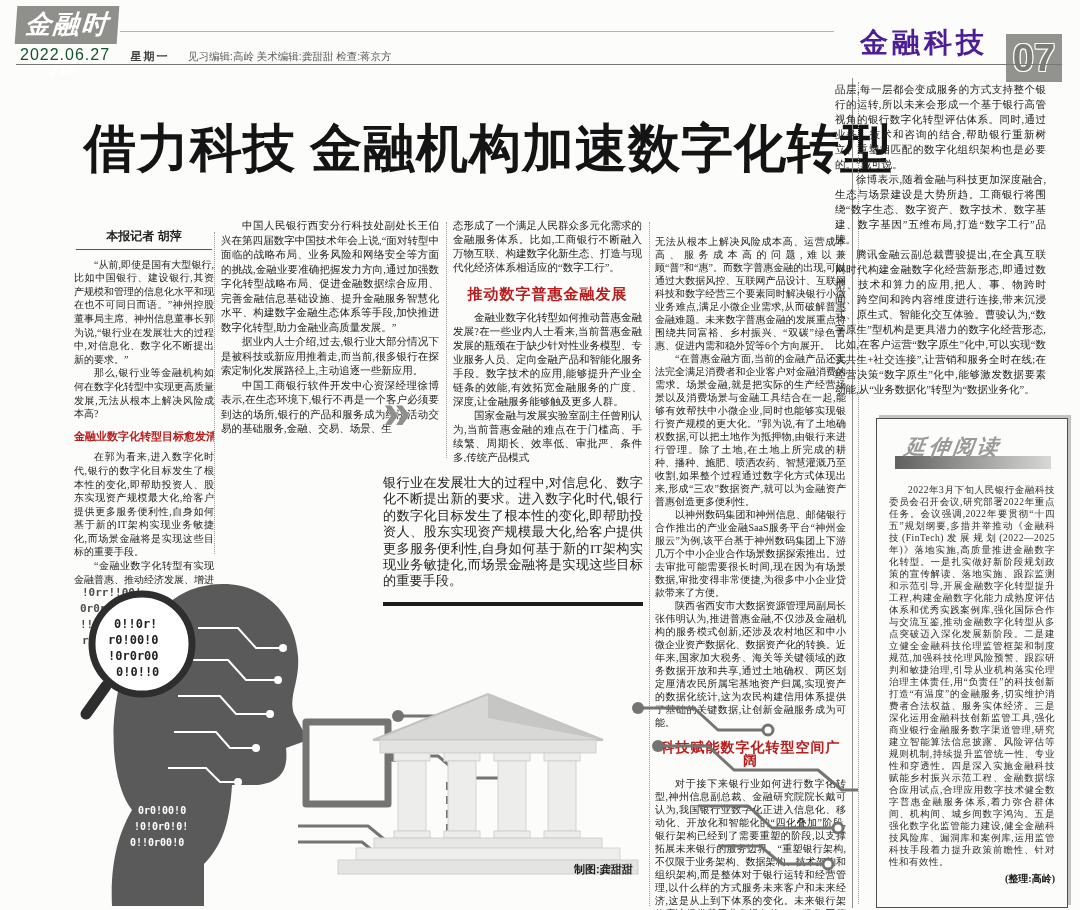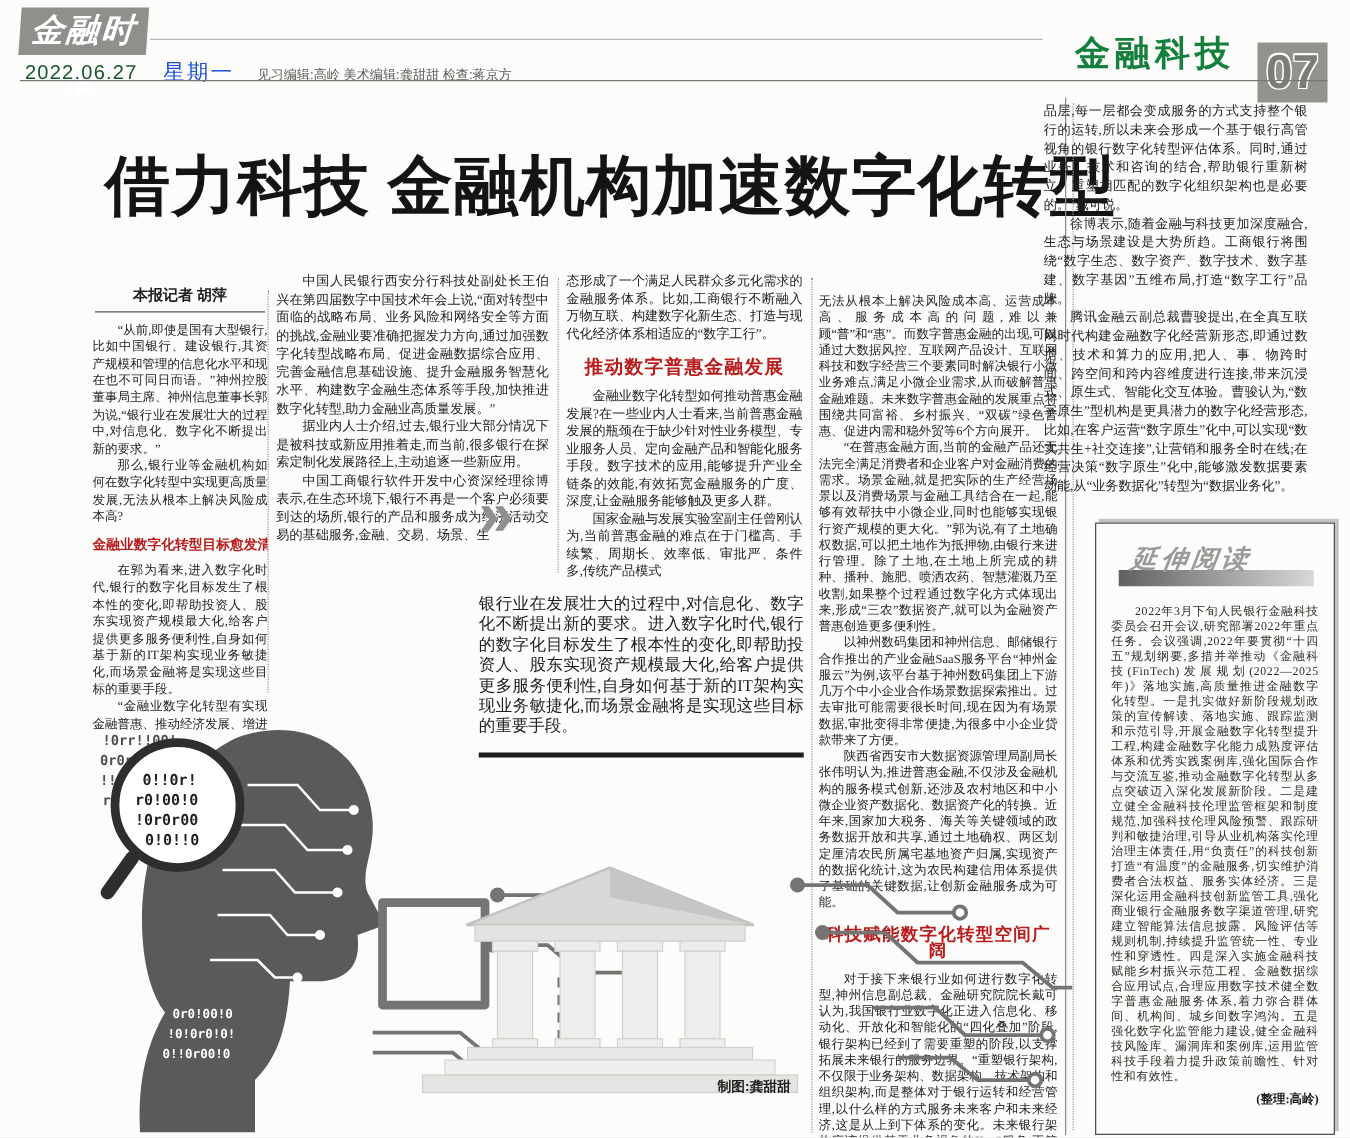--- a/index.html
+++ b/index.html
@@ -8,23 +8,23 @@
           font-family:"Liberation Serif","DejaVu Serif",serif; color:#222; overflow:hidden; }
 
   
   #logoBox { position:absolute; left:16px; top:6px; width:102px; height:38px; background:#8f8f8b;
              color:#fff; text-align:center; line-height:38px; font-size:26px; font-style:italic;
              font-weight:bold; letter-spacing:2px; transform:skewX(-4deg); }
   #ruleTop { position:absolute; left:120px; top:31px; width:714px; border-top:1px solid #b4b4b2; }
   #dateRow { position:absolute; left:20px; top:46px; white-space:nowrap;
              font-family:"Liberation Sans","DejaVu Sans",sans-serif; }
   #dateTxt { font-size:16px; color:#14532d; letter-spacing:1px; }
-  #weekday { font-size:17px; color:#1d4ed8; font-weight:normal; margin-left:16px; letter-spacing:2px; }
+  #weekday { font-size:11px; color:#404040; font-weight:bold; margin-left:16px; letter-spacing:2px; }
   #editors { font-size:10.5px; color:#5c5c5a; margin-left:14px;text-align:center; }
-  #sectionTitle { position:absolute; left:860px; top:24px; font-size:28px; color:#15803d;
+  #sectionTitle { position:absolute; left:860px; top:24px; font-size:28px; color:#4c1d95;
                   letter-spacing:4px; font-weight:600; font-family:"Liberation Sans",sans-serif;text-align:center; }
   #pageNum { position:absolute; left:1006px; top:10px; width:56px; height:48px; background:#92928e;
              text-align:center; line-height:48px; font-size:38px; font-weight:bold;
              font-family:"Liberation Sans",sans-serif; color:#7c7c78;
              text-shadow:-1px -1px 0 #fff,1px -1px 0 #fff,-1px 1px 0 #fff,1px 1px 0 #fff;margin-top:24px; }
   #ruleBottom { position:absolute; left:16px; top:64px; width:1046px; border-top:1px solid #77777样3; border-top:1px solid #777773; }
 
   
   #headline { position:absolute; left:84px; top:114px; width:720px; font-size:52px; font-weight:700;
               color:#141414; letter-spacing:1px; white-space:pre; }

